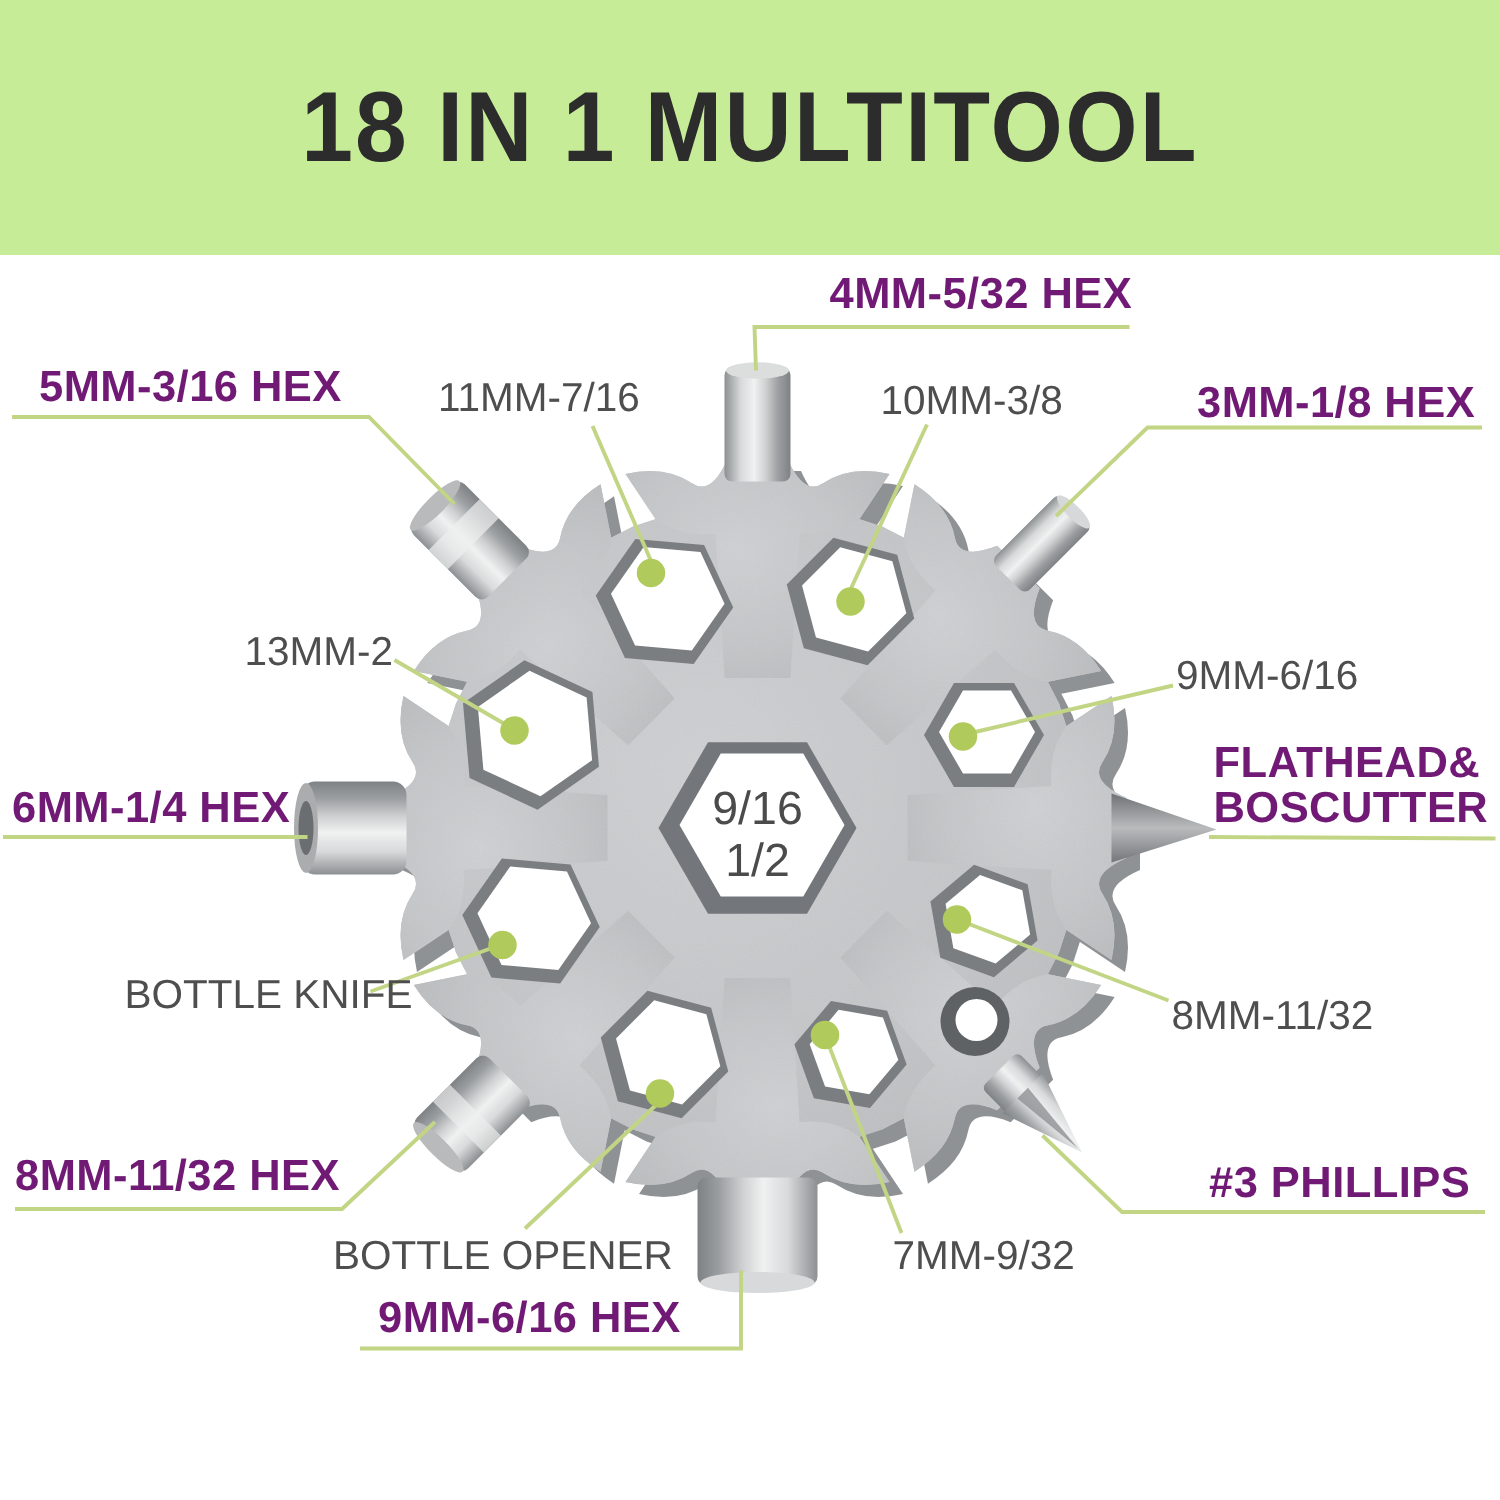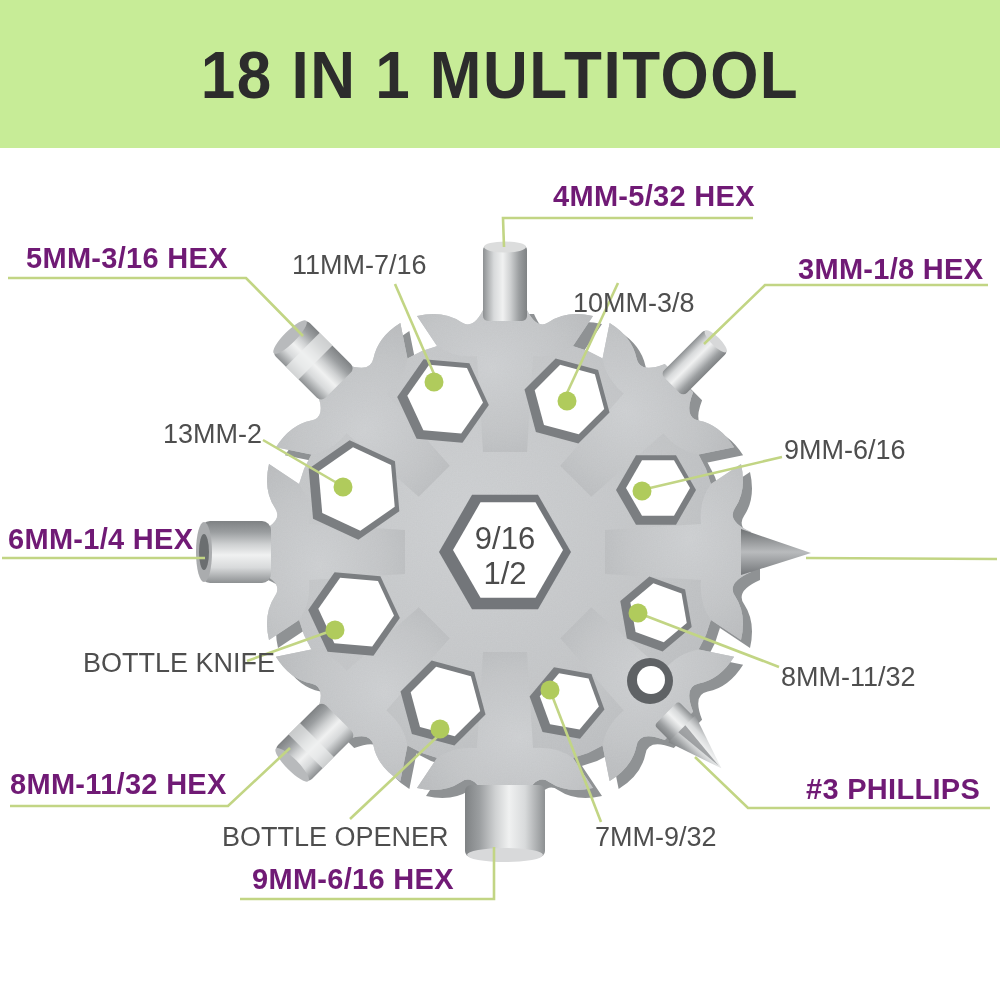--- a/index.html
+++ b/index.html
@@ -1,29 +1,29 @@
 <!DOCTYPE html>
 <html><head>
 <meta charset="utf-8">
 <style>
   html,body{margin:0;padding:0;background:#ffffff;}
   #stage{position:relative;width:1000px;height:1000px;overflow:hidden;background:#ffffff;
          font-family:"Liberation Sans",sans-serif;}
-  #banner{position:absolute;left:0;top:0;width:1000px;height:148px;background:#c7ec97;
+  #banner{position:absolute;left:0;top:0;width:1000px;height:170px;background:#c7ec97;
           display:flex;align-items:center;justify-content:center;}
   #banner h1{margin:0;font-size:62px;font-weight:bold;color:#2c2c2c;letter-spacing:1.5px;
              transform:scaleY(1.07);}
   #art{position:absolute;left:0;top:0;width:1000px;height:1000px;}
   .lbl{position:absolute;white-space:nowrap;line-height:1.05;}
   .b{font-weight:bold;font-size:29px;color:#701a75;letter-spacing:.3px;}
   .r{font-size:27px;color:#4e4e4e;}
   .lbl-hex4{left:553px;top:181px;}
   .lbl-hex5{left:26px;top:243px;}
   .lbl-mm11{left:292px;top:251px;}
-  .lbl-mm10{left:573px;top:253px;margin-top:36px;}
+  .lbl-mm10{left:587px;top:253px;}
   .lbl-hex3{left:798px;top:254px;}
   .lbl-mm13{left:163px;top:420px;}
   .lbl-mm9r{left:784px;top:436px;}
   .lbl-flat{left:809px;top:494px;line-height:30px;}
   .lbl-hex6{left:8px;top:524px;}
   .lbl-twine{left:83px;top:649px;}
   .lbl-mm8r{left:781px;top:663px;}
   .lbl-hex8{left:10px;top:769px;}
   .lbl-phil{left:806px;top:774px;}
   .lbl-bottle{left:222px;top:823px;}
@@ -200,20 +200,24 @@
     <h1>18 IN 1 MULTITOOL</h1>
   </div>
 
   <div class="lbl b lbl-hex4">4MM-5/32 HEX</div>
   <div class="lbl b lbl-hex5">5MM-3/16 HEX</div>
   <div class="lbl r lbl-mm11">11MM-7/16</div>
   <div class="lbl r lbl-mm10">10MM-3/8</div>
   <div class="lbl b lbl-hex3">3MM-1/8 HEX</div>
   <div class="lbl r lbl-mm13">13MM-2</div>
   <div class="lbl r lbl-mm9r">9MM-6/16</div>
+  <div class="lbl b lbl-flat">
+    <span>FLATHEAD&amp;</span><br>
+    <span>BOSCUTTER</span>
+  </div>
   <div class="lbl b lbl-hex6">6MM-1/4 HEX</div>
   <div class="lbl r lbl-twine">BOTTLE KNIFE</div>
   <div class="lbl r lbl-mm8r">8MM-11/32</div>
   <div class="lbl b lbl-hex8">8MM-11/32 HEX</div>
   <div class="lbl b lbl-phil">#3 PHILLIPS</div>
   <div class="lbl r lbl-bottle">BOTTLE OPENER</div>
   <div class="lbl r lbl-mm7">7MM-9/32</div>
   <div class="lbl b lbl-hex9">9MM-6/16 HEX</div>
 
   <div class="lbl lbl-center">

